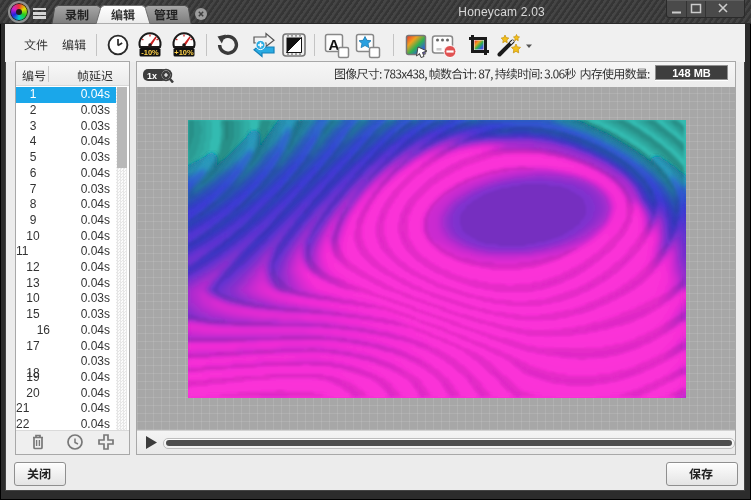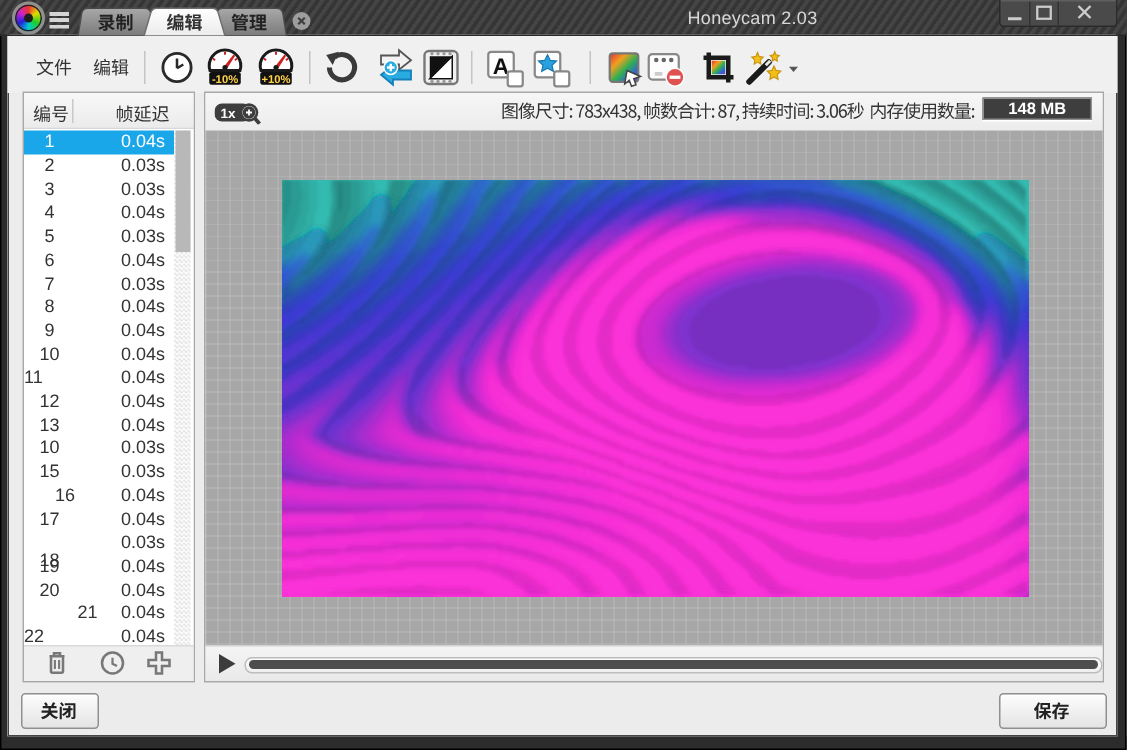--- a/index.html
+++ b/index.html
@@ -251,21 +251,21 @@
       </div>
       <div class="abs" style="left:0px;top:283.9px;width:100px;height:15.7px;color:#333;font-size:12px;line-height:15.7px">
         <span class="abs" style="left:0;top:0;width:34px;text-align:center">19</span>
         <span class="abs" style="right:6px;top:0">0.04s</span>
       </div>
       <div class="abs" style="left:0px;top:299.6px;width:100px;height:15.7px;color:#333;font-size:12px;line-height:15.7px">
         <span class="abs" style="left:0;top:0;width:34px;text-align:center">20</span>
         <span class="abs" style="right:6px;top:0">0.04s</span>
       </div>
       <div class="abs" style="left:0px;top:315.3px;width:100px;height:15.7px;color:#333;font-size:12px;line-height:15.7px">
-        <span class="abs" style="left:15px;top:0;width:34px;text-align:right">21</span>
+        <span class="abs" style="left:0;top:0;width:34px;text-align:left">21</span>
         <span class="abs" style="right:6px;top:0">0.04s</span>
       </div>
       <div class="abs" style="left:0px;top:331.0px;width:100px;height:15.7px;color:#333;font-size:12px;line-height:15.7px">
         <span class="abs" style="left:0;top:0;width:34px;text-align:left">22</span>
         <span class="abs" style="right:6px;top:0">0.04s</span>
       </div>
     </div>
 <div class="abs" style="left:116px;top:87px;width:11px;height:343px;background:repeating-conic-gradient(#e6e6e6 0 25%,#fbfbfb 0 50%) 0 0/3px 3px"></div>
 <div class="abs" style="left:116.5px;top:87px;width:10px;height:81px;background:#b8b8b8"></div>
 <div class="abs" style="left:16px;top:430px;width:113px;height:24px;background:#efefef;border-top:1px solid #dadada"></div>

